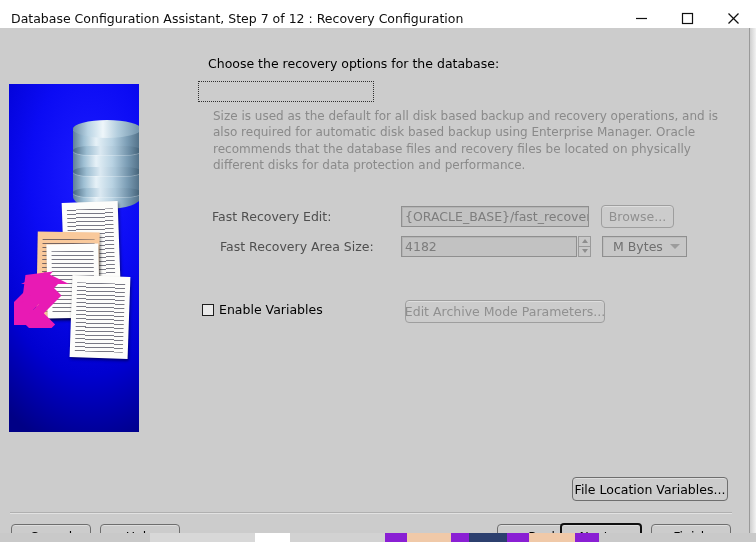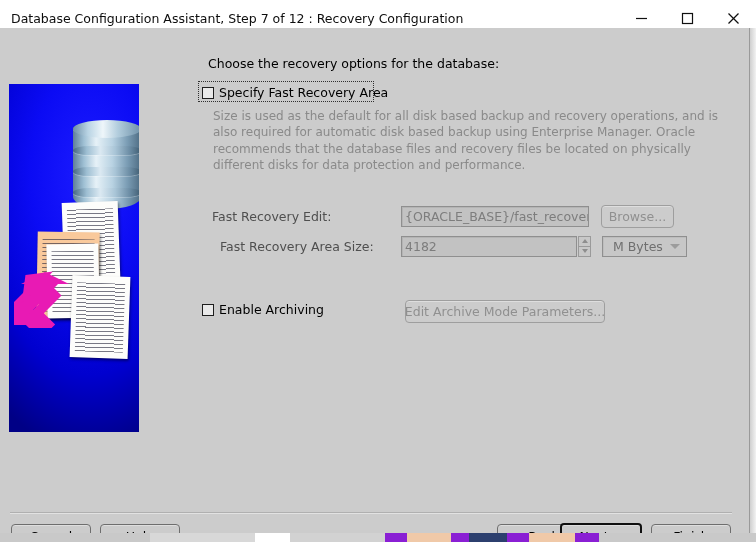--- a/index.html
+++ b/index.html
@@ -341,24 +341,20 @@
         <path d="M3 55 L3 32 L21 14 L10 14 L34 2 L58 14 L47 14 L22 40 L22 55 Z" fill="#e81ab4"></path>
         <path d="M1 57 L1 31 L25 31 L25 18 L14 18 L36 1 L58 18 L47 18 L47 41 L22 41 L22 57 Z" fill="#e81ab4" transform="rotate(-45 30 29)"></path>
       </svg>
     </div>
 
     <div class="content">
 
       <div class="heading">Choose the recovery options for the database:</div>
 
       <div class="focus-box"></div>
-      <div class="cb-row cb-specify">
-        <span class="checkbox"></span>
-        <span class="cb-label">Specify Fast Recovery Area</span>
-      </div>
 
       <div class="desc">Size is used as the default for all disk based backup and recovery operations, and is also required for automatic disk based backup using Enterprise Manager. Oracle recommends that the database files and recovery files be located on physically different disks for data protection and performance.</div>
 
       <div class="field-label lbl-fra">Fast Recovery Edit:</div>
       <div class="textfield tf-fra">{ORACLE_BASE}/fast_recovery_area</div>
       <div class="btn btn-browse disabled">Browse...</div>
 
       <div class="field-label lbl-fras">Fast Recovery Area Size:</div>
       <div class="textfield tf-fras">4182</div>
       <div class="spinner">
@@ -369,24 +365,25 @@
             <span class="arw"></span>
           </div>
       </div>
       <div class="combo">
         <span>M Bytes</span>
         <span class="chev"></span>
       </div>
 
       <div class="cb-row cb-archive">
         <span class="checkbox"></span>
-        <span class="cb-label">Enable Archiving</span>
+        <span class="cb-label">Enable Variables</span>
       </div>
       <div class="btn btn-editarc disabled">Edit Archive Mode Parameters...</div>
 
+      <div class="btn btn-flv">File Location Variables...</div>
 
       <div class="hr"></div>
 
       <div class="btn btn-cancel">Cancel</div>
       <div class="btn btn-help">Help</div>
 
       <div class="btn btn-back">
         <span class="cv">«</span>
         <span><span class="mn">B</span><span>ack</span></span>
       </div>

